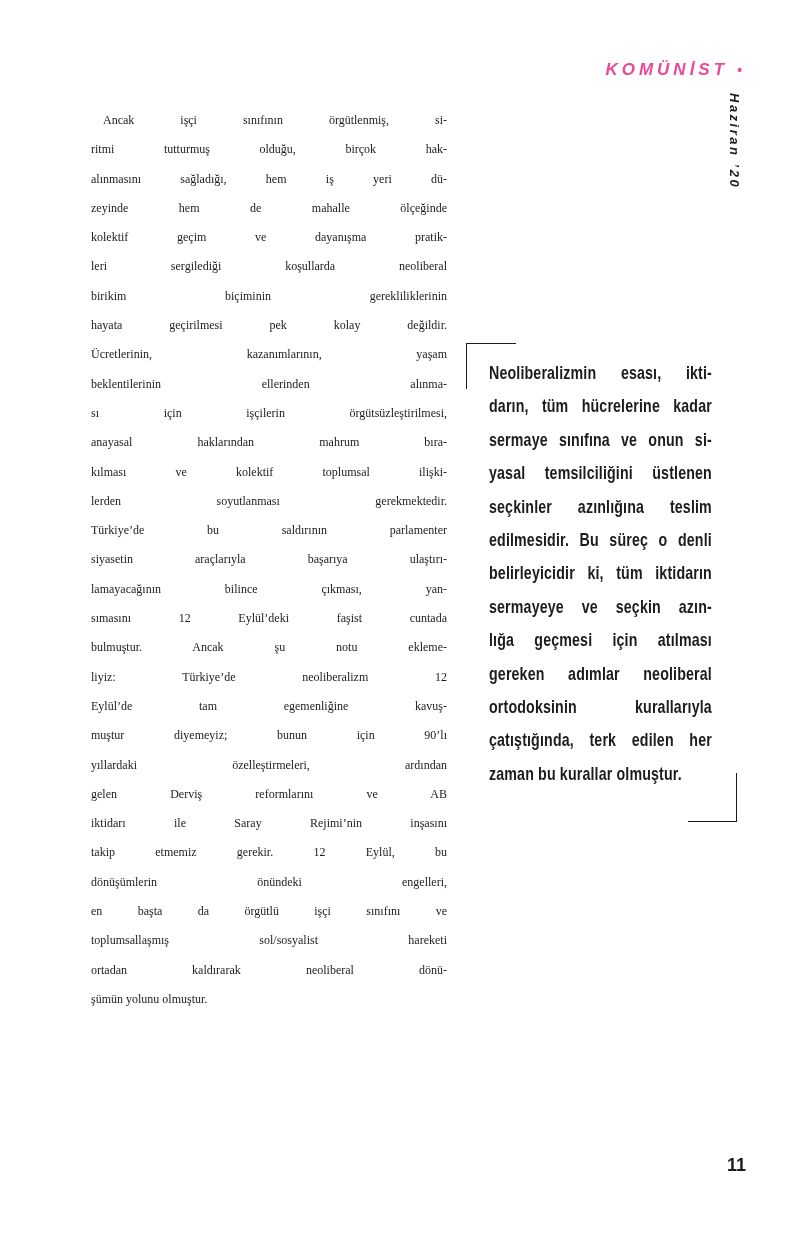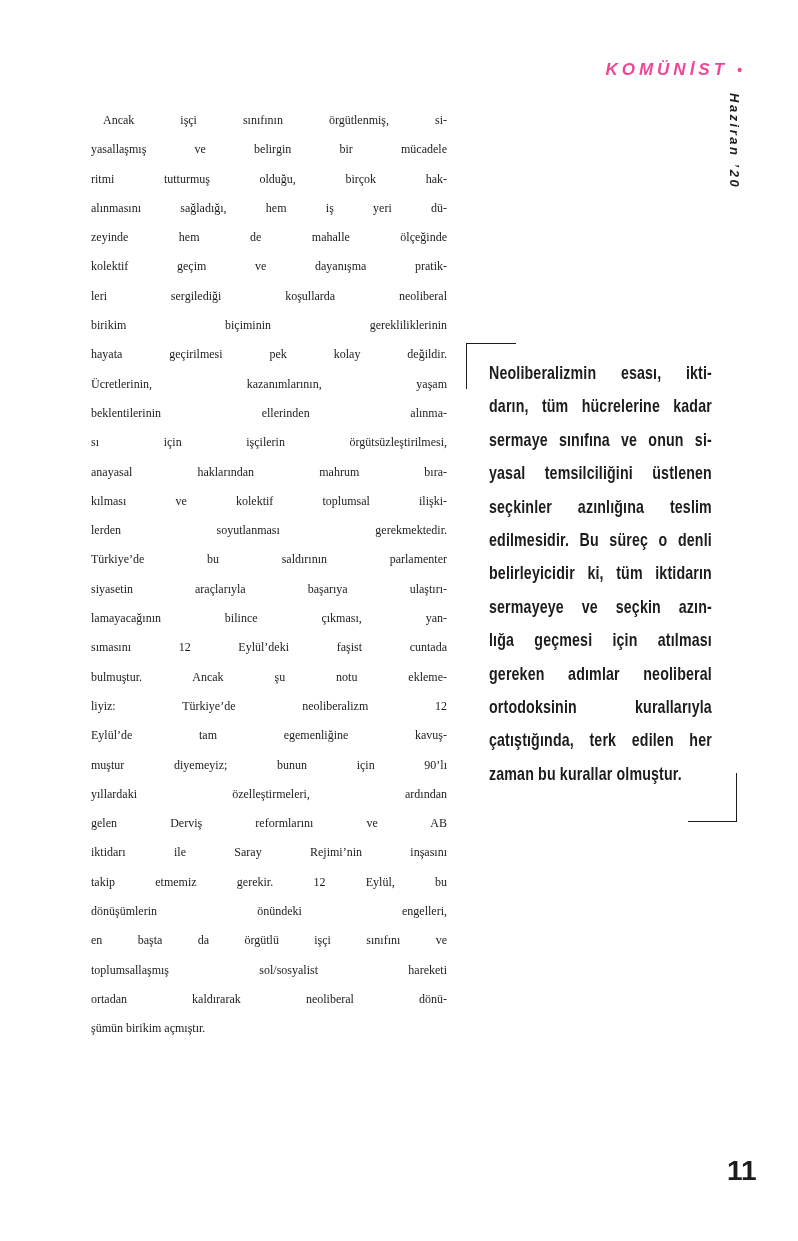--- a/index.html
+++ b/index.html
@@ -123,39 +123,38 @@
     border-right: 1.5px solid #1c1c1c;
   }
 
   
   .page-number {
     position: absolute;
     left: 727px;
     top: 1155px;
     font-family: "Liberation Sans", sans-serif;
     font-weight: 700;
-    font-size: 28px;
+    font-size: 18px;
     color: #1c1c1c;
   }
 </style>
 </head>
 <body>
 
 <div class="page">
 
   <div class="header">
     <span class="title">KOMÜNİST</span>
     <span class="bullet">•</span>
   </div>
 
   <div class="issue-date">Haziran ’20</div>
 
   <div class="article-body">
       <div class="line">Ancak işçi sınıfının örgütlenmiş, si-</div>
-      <div class="line">yasallaşmış ve belirgin bir mücadele</div>
       <div class="line">ritmi tutturmuş olduğu, birçok hak-</div>
       <div class="line">alınmasını sağladığı, hem iş yeri dü-</div>
       <div class="line">zeyinde hem de mahalle ölçeğinde</div>
       <div class="line">kolektif geçim ve dayanışma pratik-</div>
       <div class="line">leri sergilediği koşullarda neoliberal</div>
       <div class="line">birikim biçiminin gerekliliklerinin</div>
       <div class="line">hayata geçirilmesi pek kolay değildir.</div>
       <div class="line">Ücretlerinin, kazanımlarının, yaşam</div>
       <div class="line">beklentilerinin ellerinden alınma-</div>
       <div class="line">sı için işçilerin örgütsüzleştirilmesi,</div>
@@ -171,21 +170,21 @@
       <div class="line">Eylül’de tam egemenliğine kavuş-</div>
       <div class="line">muştur diyemeyiz; bunun için 90’lı</div>
       <div class="line">yıllardaki özelleştirmeleri, ardından</div>
       <div class="line">gelen Derviş reformlarını ve AB</div>
       <div class="line">iktidarı ile Saray Rejimi’nin inşasını</div>
       <div class="line">takip etmemiz gerekir. 12 Eylül, bu</div>
       <div class="line">dönüşümlerin önündeki engelleri,</div>
       <div class="line">en başta da örgütlü işçi sınıfını ve</div>
       <div class="line">toplumsallaşmış sol/sosyalist hareketi</div>
       <div class="line">ortadan kaldırarak neoliberal dönü-</div>
-      <div class="line last">şümün birikim açmıştır.</div>
+      <div class="line last">şümün yolunu olmuştur.</div>
     </div>
 
   <div class="bracket-top-left"></div>
 
   <div class="pull-quote">
       <div class="line">Neoliberalizmin esası, ikti-</div>
       <div class="line">darın, tüm hücrelerine kadar</div>
       <div class="line">sermaye sınıfına ve onun si-</div>
       <div class="line">yasal temsilciliğini üstlenen</div>
       <div class="line">seçkinler azınlığına teslim</div>

